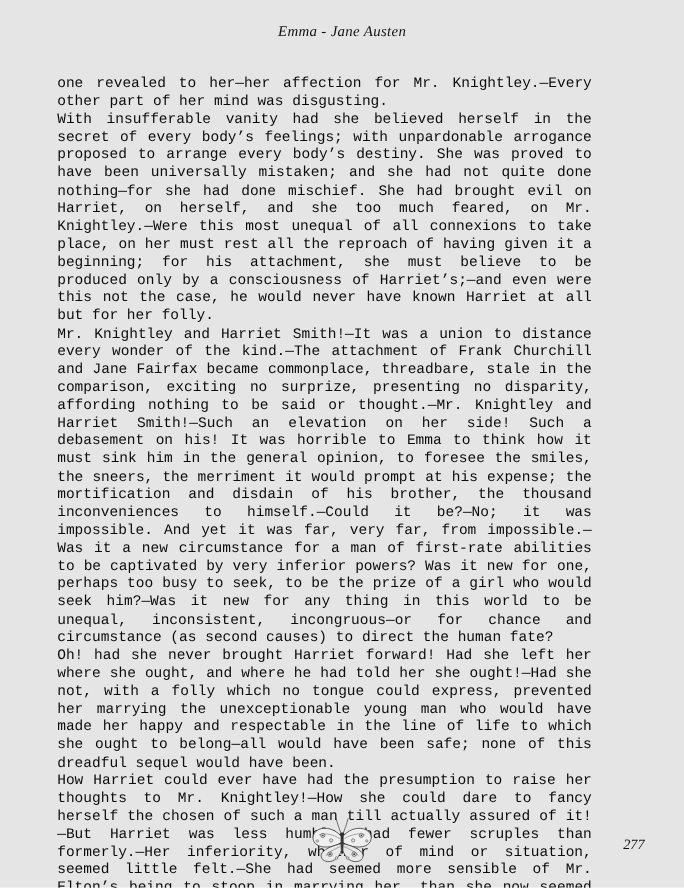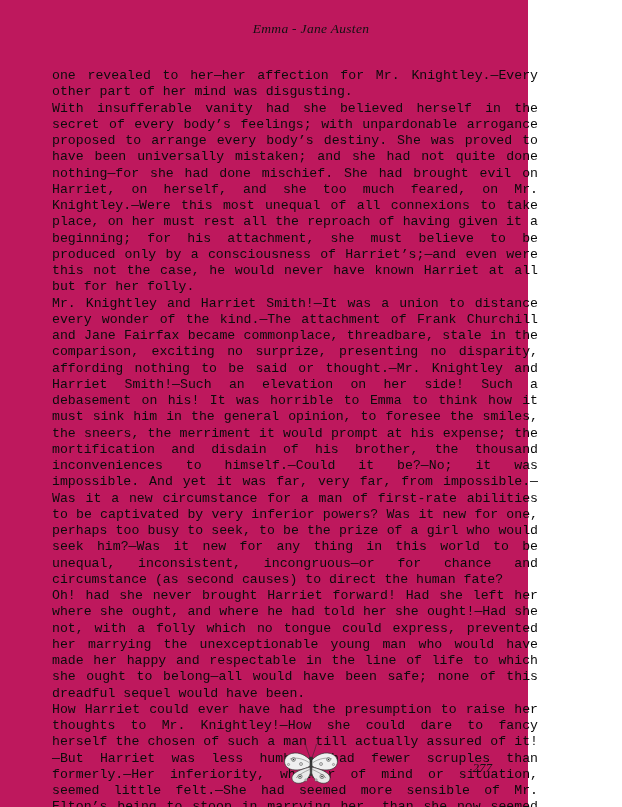--- a/index.html
+++ b/index.html
@@ -9,23 +9,23 @@
   }
   body {
     width: 622px;
     height: 807px;
     overflow: hidden;
     font-family: "Liberation Serif", "DejaVu Serif", serif;
     color: #000000;
   }
   .page {
     position: relative;
-    width: 528px;
+    width: 622px;
     height: 807px;
-    background: #be185d;
+    background: #e5e5e5;
     box-sizing: border-box;
   }
   .running-head {
     position: absolute;
     top: 21px;
     left: 0;
     width: 622px;
     text-align: center;
     font-style: italic;
     font-size: 13.5px;

